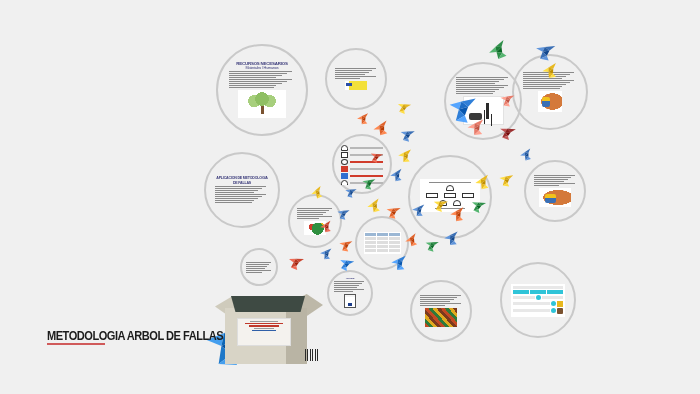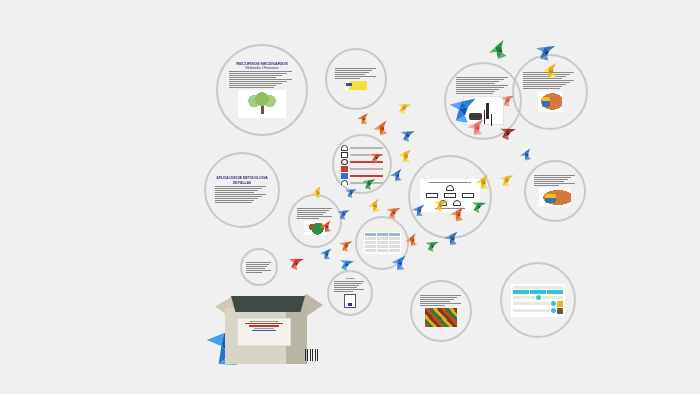--- a/index.html
+++ b/index.html
@@ -870,14 +870,18 @@
     <div class="bx-label">
       <div class="bx-l-line" style="width:60%"></div>
       <div class="bx-l-line red" style="width:78%"></div>
       <div class="bx-l-line red" style="width:64%"></div>
       <div class="bx-l-line" style="width:42%"></div>
       <div class="bx-l-line blue" style="width:50%"></div>
     </div>
     <div class="bx-barcode"></div>
   </div>
 
+  <div id="title-block">
+    <span id="title-text">METODOLOGIA ARBOL DE FALLAS</span>
+    <span id="title-underline"></span>
+  </div>
 
 </div>
 
 </body></html>

